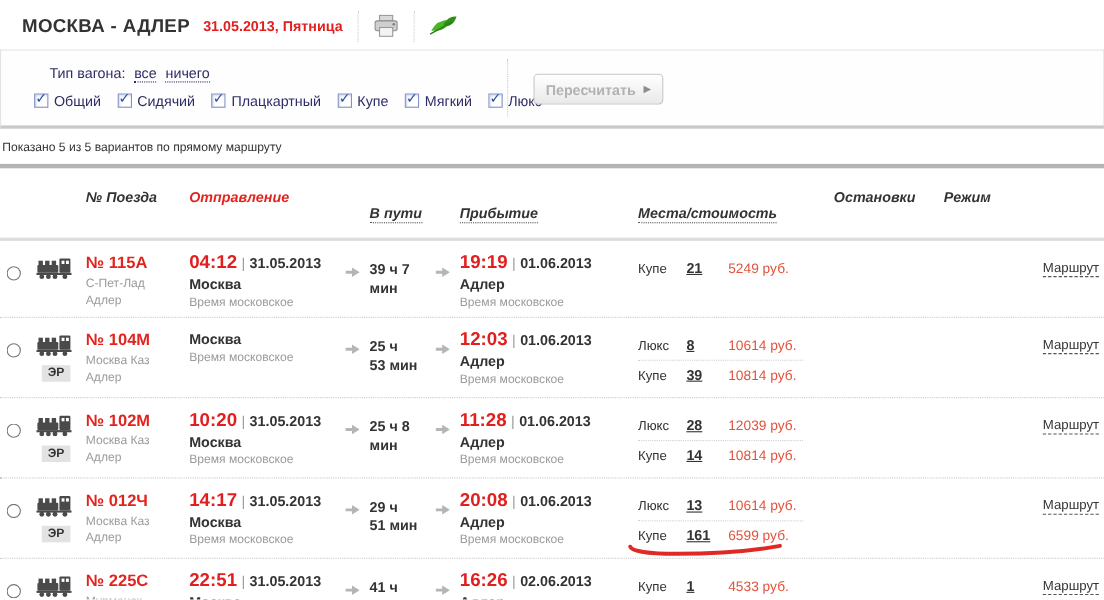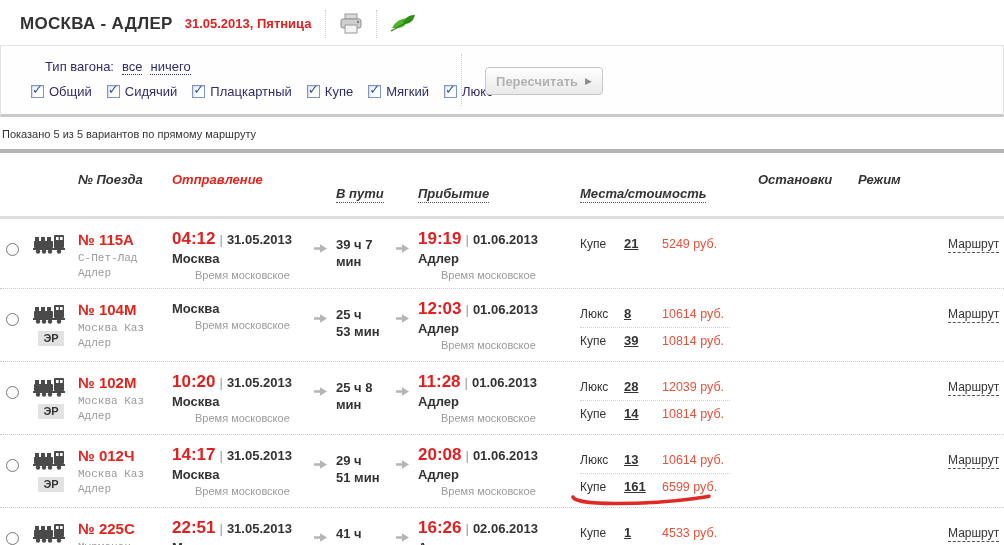--- a/index.html
+++ b/index.html
@@ -41,27 +41,27 @@
   .th span { display:inline-block;font-style:italic; }
   .th .sortable { border-bottom:1px dotted #555; padding-bottom:1px; cursor:pointer;margin-top:14px; }
   .th-dep { color:#e2241e; }
   .th-seats { padding-left:12px; }
   .row { padding:10px 0 7px 0; border-bottom:1px dotted #c9c9c9; min-height:65px; }
   .cell-radio { padding-left:6px; padding-top:13px; }
   .cell-icon { text-align:center; padding-top:3px; }
   .badge { display:inline-block; background:#e2e2e2; color:#333; font-size:11px;
     font-weight:bold; padding:0 5px; line-height:15px; margin-top:1px; }
   .num { color:#e2241e; font-weight:bold; font-size:15px; padding-top:2px; }
-  .substation { color:#9b9b9b; font-size:11px; line-height:15px; margin-top:3px;font-family:Liberation Mono, monospace; }
+  .substation { color:#9b9b9b; font-size:11px; line-height:15px; margin-top:3px; }
   .timeline { white-space:nowrap; }
   .time { color:#e21f1f; font-weight:bold; font-size:17px; }
   .pipe { color:#999; font-size:13px; margin:0 4px; }
   .tdate { color:#333; font-weight:bold; font-size:13px; }
   .station { font-weight:bold; font-size:13px; color:#333; margin-top:2px; }
-  .tz { color:#9b9b9b; font-size:11px; margin-top:3px;margin-left:23px; }
+  .tz { color:#9b9b9b; font-size:11px; margin-top:3px; }
   .cell-arrow { padding-top:11px; }
   .cell-dur { font-weight:bold; font-size:13px; color:#333; padding-top:7px; line-height:17px; white-space:nowrap; }
   .cell-places { padding-left:12px; padding-top:2px; }
   .place { display:grid; grid-template-columns:44px 38px auto; align-items:baseline;
     padding:5px 0 6px; position:relative; width:150px; }
   .place + .place { border-top:1px dotted #cfcfcf; }
   .pclass { font-size:12px; color:#333; }
   .pcount { font-size:13px; font-weight:bold; color:#333;text-decoration:underline; }
   .pprice { font-size:12.5px; color:#e2523c; white-space:nowrap; }
   .annotation { position:absolute; left:-10px; bottom:-7px; display:none; pointer-events:none; }

